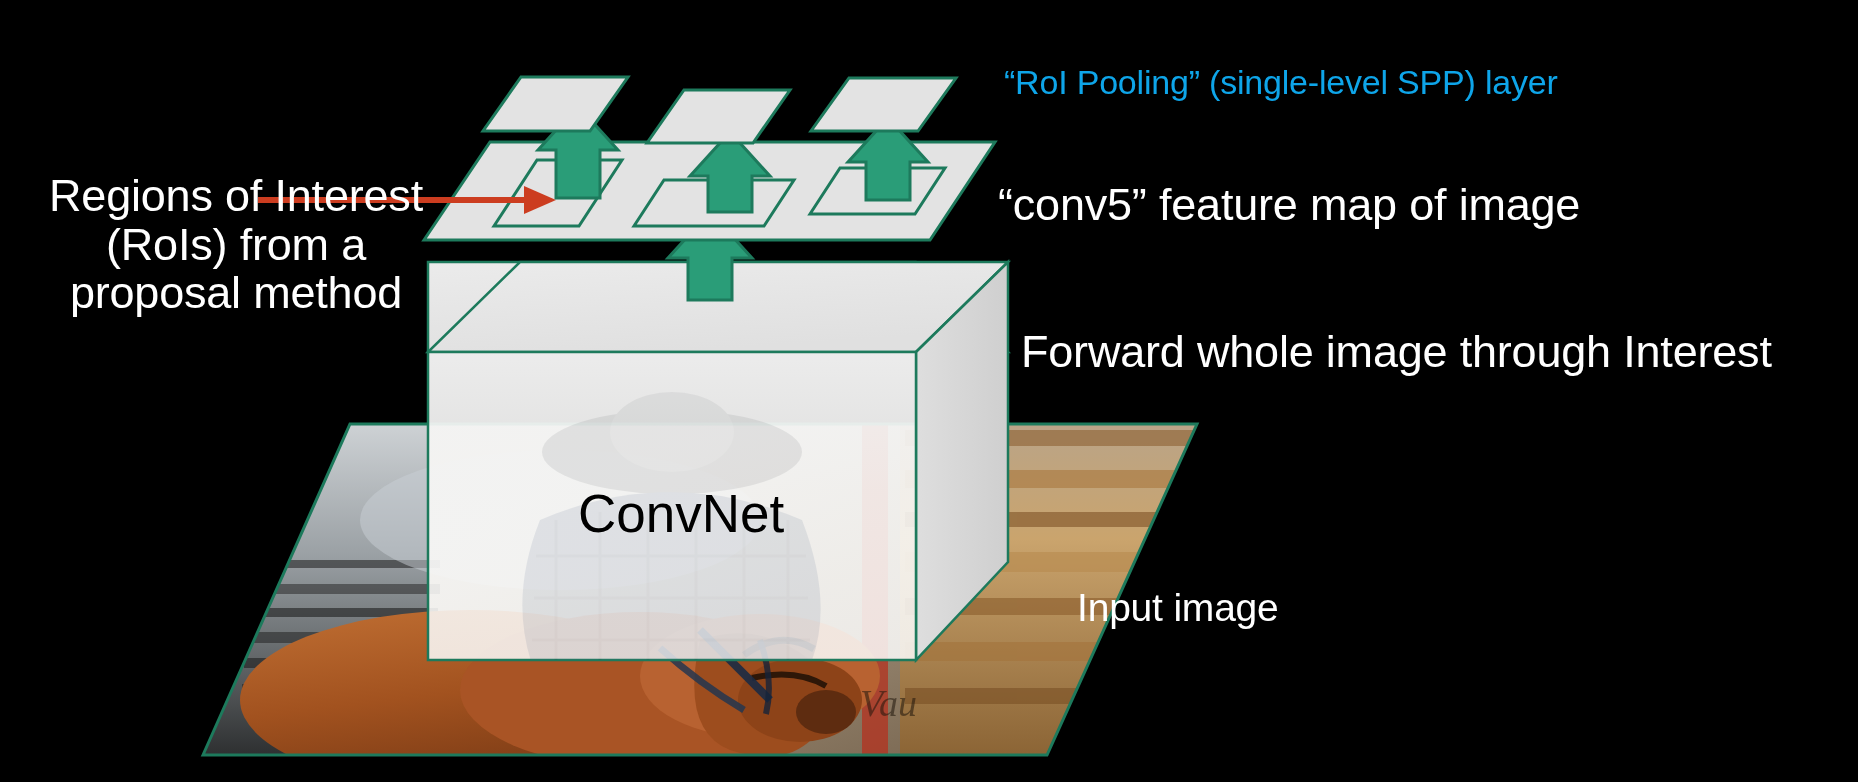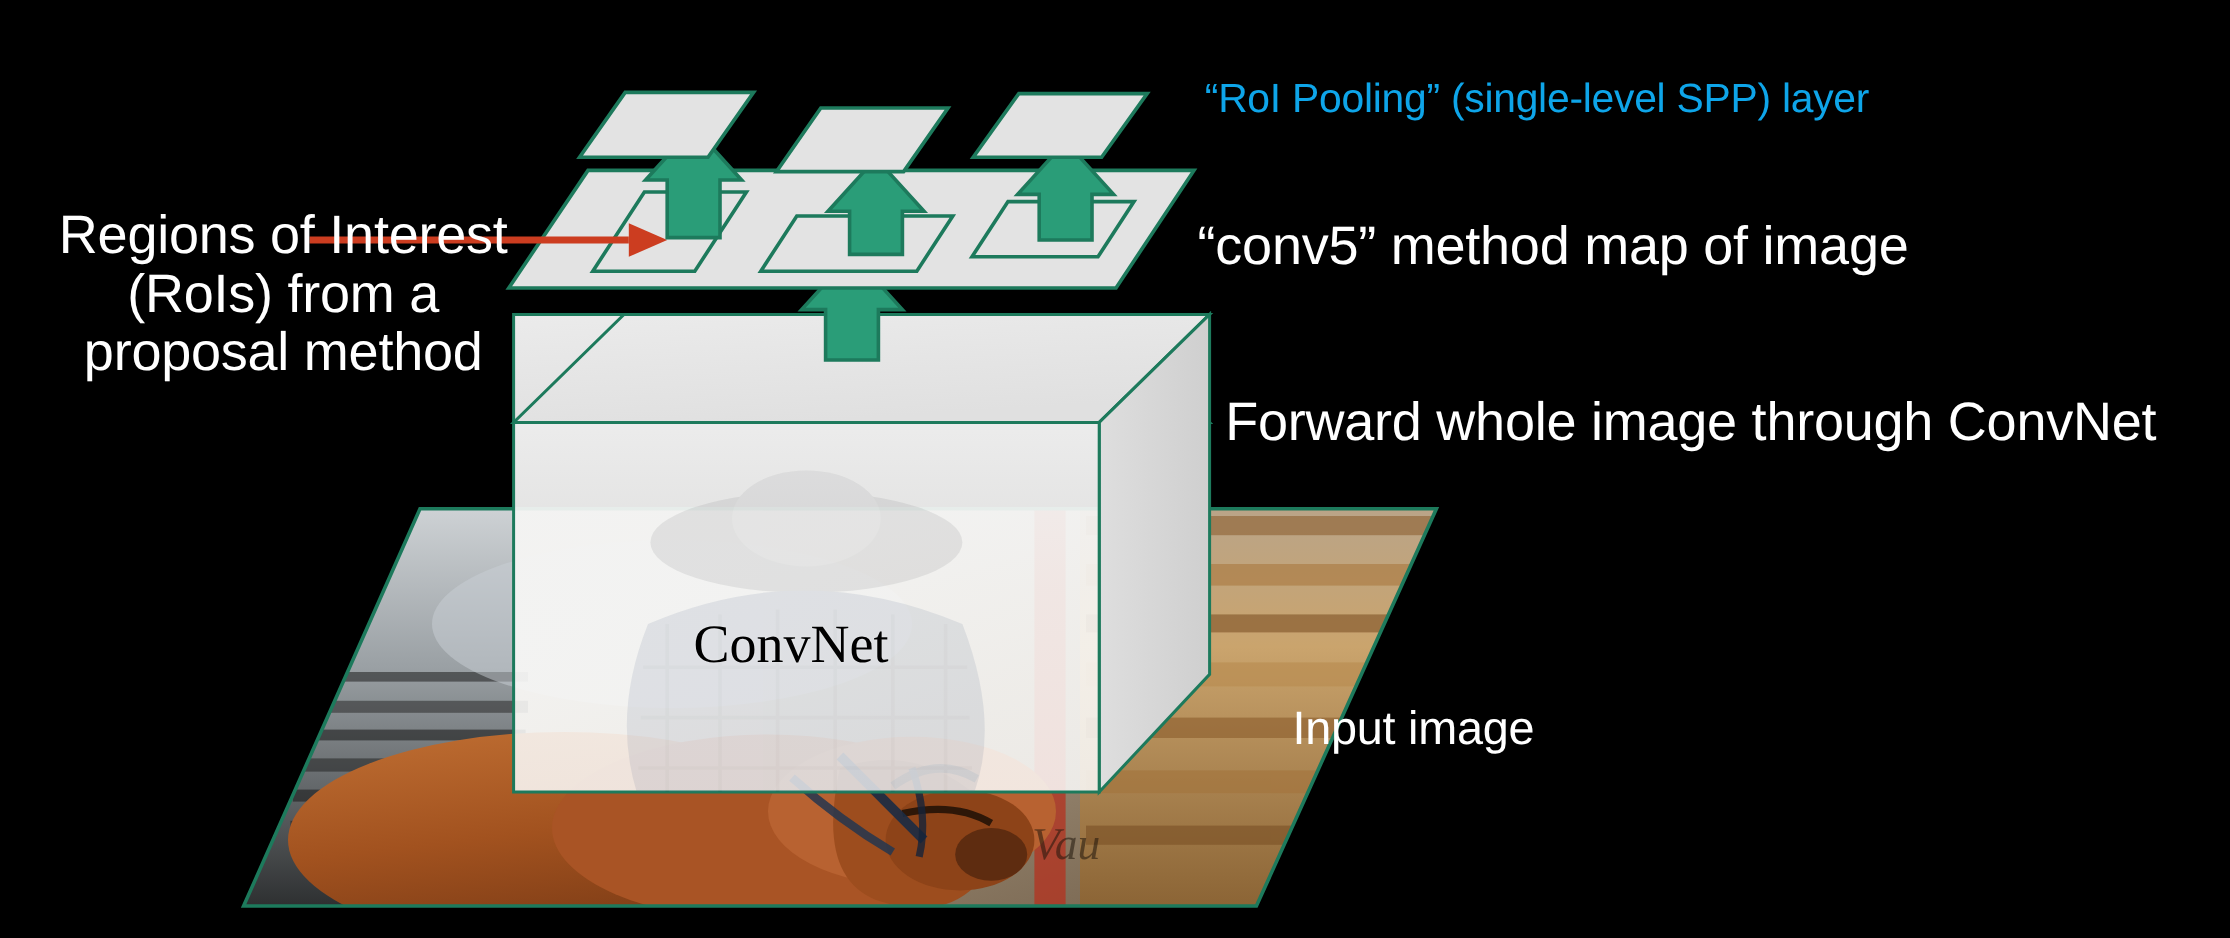--- a/index.html
+++ b/index.html
@@ -66,25 +66,24 @@
     top: 0;
     width: 1858px;
     height: 782px;
   }
 
   
   #convnet-label {
     position: absolute;
     left: 578px;
     top: 483px;
-    font-size: 45px;
+    font-size: 53px;
     color: #000000;
-    font-family: Liberation Serif, serif;
+    font-family: Liberation Sans, sans-serif;
     text-shadow: 0 0 2px rgba(255,255,255,0.45);
-    margin-top: 28px;
   }
 </style>
 </head>
 <body>
 
 <div id="stage">
 
   <svg id="diagram" viewBox="0 0 1858 782">
     <defs>
 
@@ -246,21 +245,21 @@
       <polygon points="521,77 628,77 590,131 483,131" fill="#e3e3e3" stroke="#1d7a5c" stroke-width="3"></polygon>
       <polygon points="684,90 790,90 753,143 647,143" fill="#e3e3e3" stroke="#1d7a5c" stroke-width="3"></polygon>
       <polygon points="849,78 956,78 918,131 811,131" fill="#e3e3e3" stroke="#1d7a5c" stroke-width="3"></polygon>
     </g>
   </svg>
 
   <div class="label" id="roi-label">Regions of Interest (RoIs) from a proposal method</div>
 
   <div class="label" id="pooling-label">“RoI Pooling” (single-level SPP) layer</div>
 
-  <div class="label" id="conv5-label">“conv5” method map of image</div>
-
-  <div class="label" id="forward-label">Forward whole image through ConvNet</div>
+  <div class="label" id="conv5-label">“conv5” feature map of image</div>
+
+  <div class="label" id="forward-label">Forward whole image through Interest</div>
 
   <div class="label" id="input-label">Input image</div>
 
   <div id="convnet-label">ConvNet</div>
 
 </div>
 
 </body></html>

